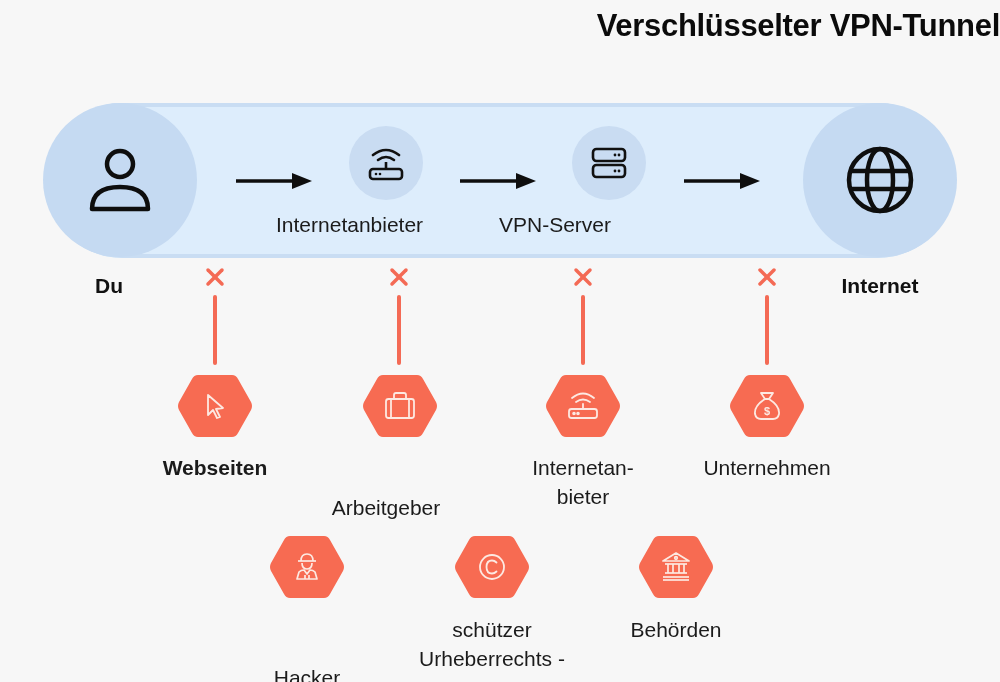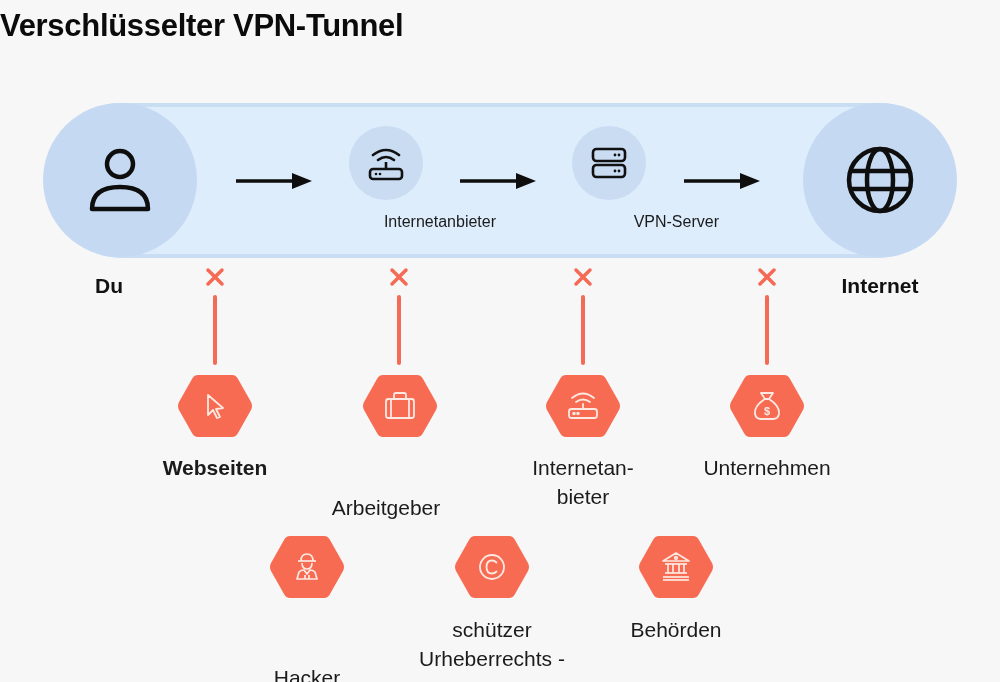--- a/index.html
+++ b/index.html
@@ -2,36 +2,36 @@
 <html><head>
 <meta charset="utf-8">
 <style>
   html, body { margin:0; padding:0; }
   body {
     width:1000px; height:682px; background:#f7f7f7; position:relative; overflow:hidden;
     font-family:"Liberation Sans", "DejaVu Sans", sans-serif; color:#111;
   }
   .abs { position:absolute; }
   .title {
-    left:0; width:1000px; top:8px; text-align:left; font-size:31px; font-weight:bold;
+    left:0; width:1000px; top:8px; text-align:right; font-size:31px; font-weight:bold;
     letter-spacing:-0.3px; color:#0b0b0b;
   }
   .tunnel {
     left:45px; top:103px; width:910px; height:155px; border-radius:78px;
     background:#ddedfc; box-shadow: inset 0 4px 0 #c9ddf3, inset 0 -4px 0 #c9ddf3;
   }
   .big-circle {
     width:154px; height:154px; border-radius:50%; background:#c5daf2;
     display:flex; align-items:center; justify-content:center;
   }
   .small-circle {
     width:74px; height:74px; border-radius:50%; background:#c9dcf2;
     display:flex; align-items:center; justify-content:center;
   }
-  .node-label { font-size:16px; color:#1b1b1b; text-align:right; width:220px; }
+  .node-label { font-size:21px; color:#1b1b1b; text-align:left; width:220px; }
   .end-label { font-size:21px; font-weight:bold; color:#111; text-align:center; width:160px; }
   .arrow { width:78px; height:18px; }
   .xmark { width:22px; height:22px; }
   .vline { width:4px; background:#f46a55; border-radius:2px; }
   .hex { width:78px; height:68px; }
   .threat-label { font-size:21px; color:#1b1b1b; text-align:center; width:200px; line-height:29px; }
 </style>
 </head>
 <body>
 

